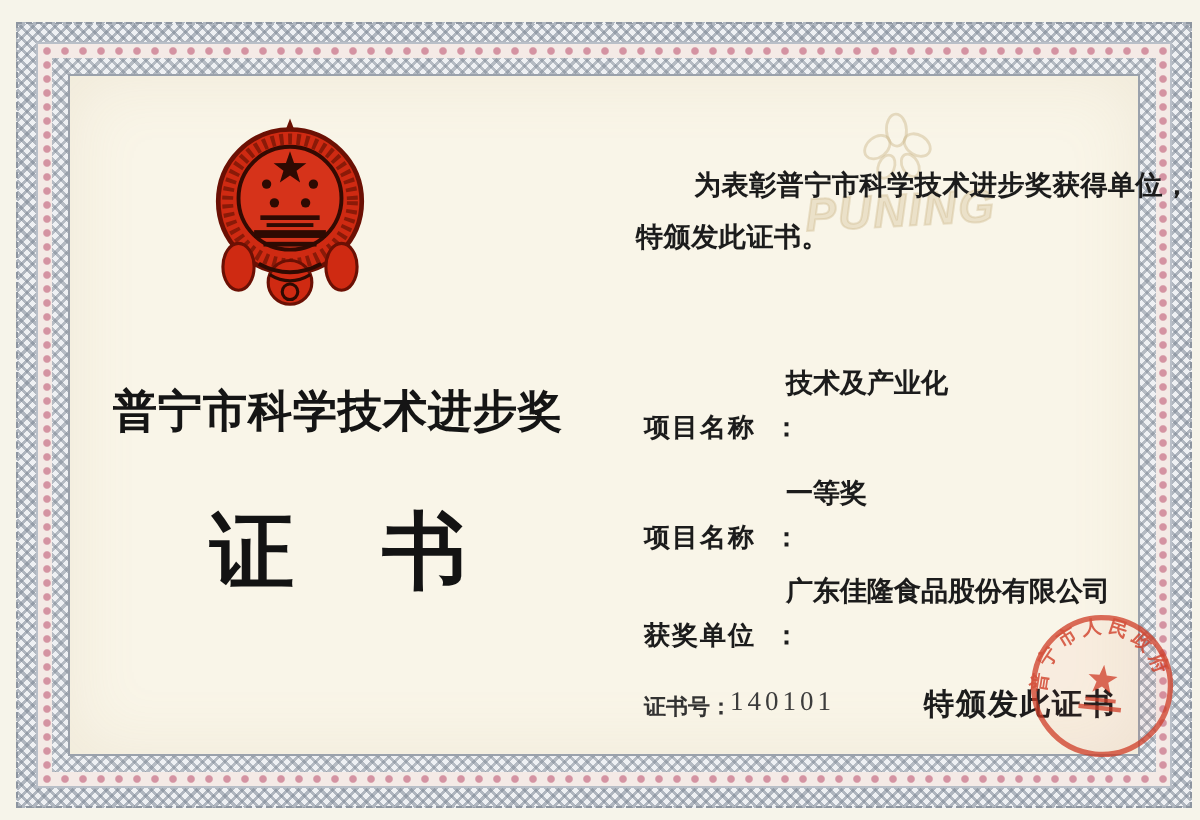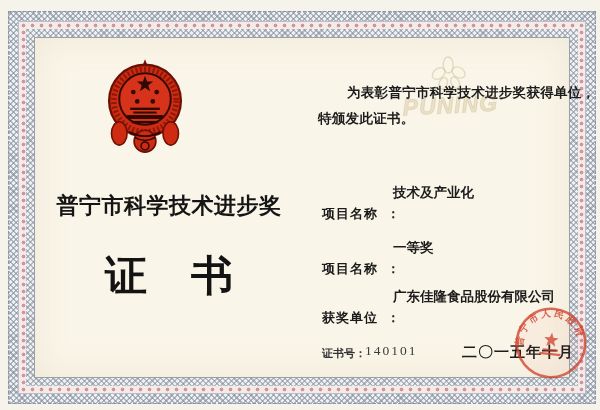--- a/index.html
+++ b/index.html
@@ -112,21 +112,21 @@
     </div>
 
     <div class="f-label serifb" style="top:240px">项目名称 ：</div>
     <div class="f-value serifb" style="top:240px">一等奖</div>
 
     <div class="f-label serifb" style="top:289px">获奖单位 ：</div>
     <div class="f-value serifb" style="top:289px">广东佳隆食品股份有限公司</div>
 
     <div class="certno-label serifb">证书号：</div>
     <div class="certno-value">140101</div>
-    <div class="date serifb">二〇一五年十月</div>
+    <div class="date serifb">特颁发此证书</div>
 
     <svg class="seal" viewBox="0 0 100 100">
       <circle cx="50" cy="50" r="45" fill="rgba(230,90,60,.06)" stroke="rgba(207,60,38,.85)" stroke-width="3.5"></circle>
       <defs>
         <path id="sealArc" d="M15 64 A 37 37 0 1 1 85 64" fill="none"></path>
       </defs>
       <text font-size="12.5" letter-spacing="3.5" fill="rgba(207,60,38,.9)" font-family="Liberation Serif,serif" font-weight="bold">
         <textPath href="#sealArc" startOffset="6">普宁市人民政府</textPath>
       </text>
       <path d="M50 36 l2.4 6.8 7.2.2 -5.7 4.4 2.1 7 -6-4.1 -6 4.1 2.1-7 -5.7-4.4 7.2-.2 z" fill="rgba(207,60,38,.85)"></path>

